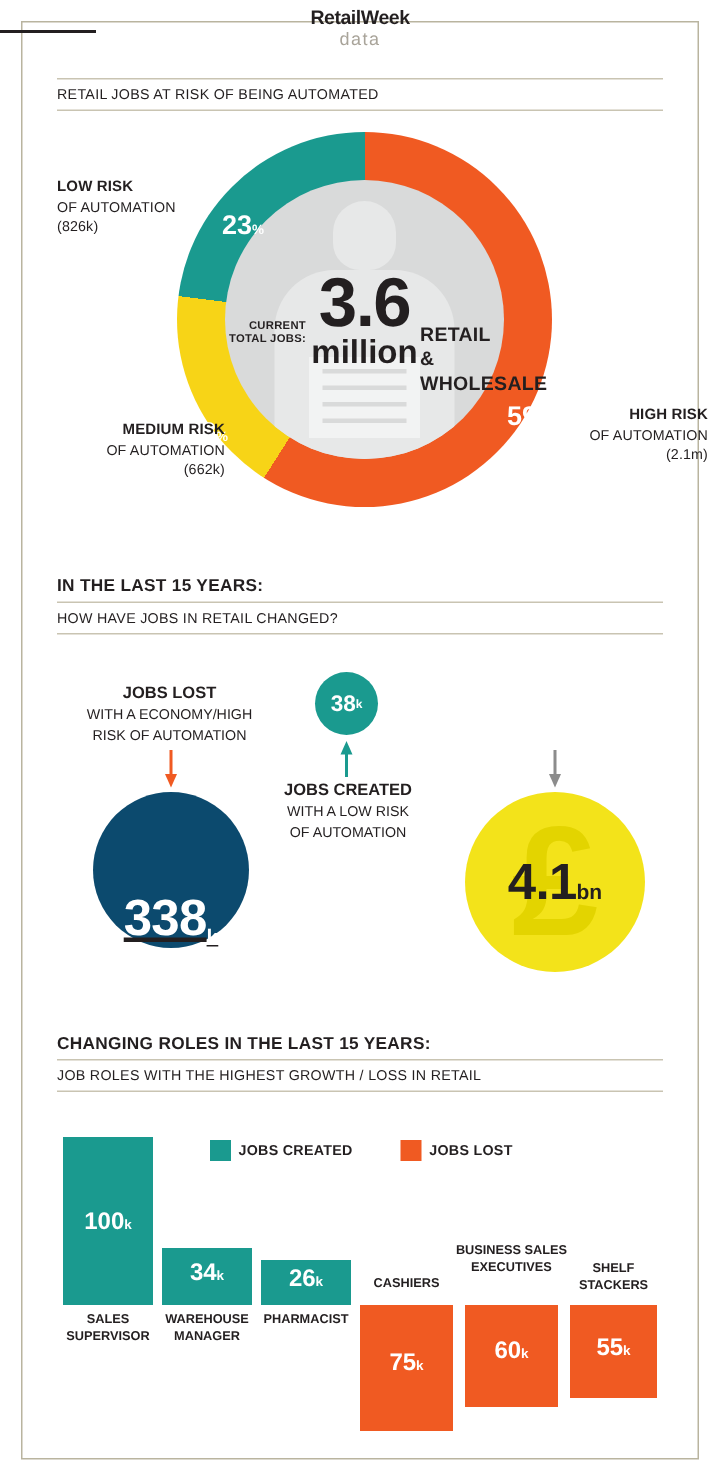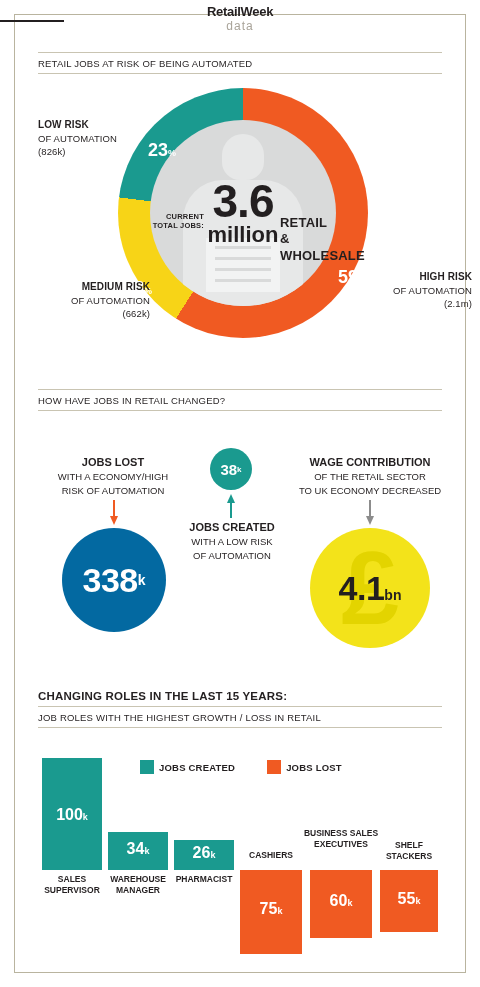--- a/index.html
+++ b/index.html
@@ -127,21 +127,21 @@
     position:absolute;left:110px;top:500px;width:8px;height:26px;
   }
   .arrow-down .stem{position:absolute;left:3px;top:0;width:2px;height:18px;background:#f05a22;}
   .arrow-down .head{
     position:absolute;left:0;top:16px;width:0;height:0;
     border-left:4px solid transparent;border-right:4px solid transparent;
     border-top:9px solid #f05a22;
   }
   .circle-orange{
     position:absolute;left:62px;top:528px;width:104px;height:104px;border-radius:50%;
-    background:#0369a1;display:flex;align-items:center;justify-content:center;
+    background:#0c4a6e;display:flex;align-items:flex-end;justify-content:center;text-decoration:underline;
   }
   .circle-orange .n{font-size:34px;font-weight:bold;color:#fff;letter-spacing:-0.5px;}
   .circle-orange .s{font-size:14px;font-weight:bold;color:#fff;}
   .circle-teal{
     position:absolute;left:210px;top:448px;width:42px;height:42px;border-radius:50%;
     background:#1a9a8f;display:flex;align-items:center;justify-content:center;
   }
   .circle-teal .n{font-size:15px;font-weight:bold;color:#fff;}
   .circle-teal .s{font-size:8px;font-weight:bold;color:#fff;}
   .arrow-up{
@@ -254,20 +254,21 @@
     <span>OF AUTOMATION</span><br>
     <span>(662k)</span>
   </div>
   <div class="side-lbl lbl-high">
     <b>HIGH RISK</b><br>
     <span>OF AUTOMATION</span><br>
     <span>(2.1m)</span>
   </div>
 
   <div class="sec-head" style="top:385px;">
+    <div class="sec-title">IN THE LAST 15 YEARS:</div>
     <div class="rule"></div>
     <div class="sec-sub">HOW HAVE JOBS IN RETAIL CHANGED?</div>
     <div class="rule"></div>
   </div>
 
   <div class="jobs-lost-lbl">
     <b>JOBS LOST</b><br>
     <span>WITH A ECONOMY/HIGH</span><br>
     <span>RISK OF AUTOMATION</span>
   </div>
@@ -287,25 +288,20 @@
   <div class="arrow-up">
       <div class="head"></div>
       <div class="stem"></div>
     </div>
   <div class="jobs-created-lbl">
     <b>JOBS CREATED</b><br>
     <span>WITH A LOW RISK</span><br>
     <span>OF AUTOMATION</span>
   </div>
 
-  <div class="wage-lbl">
-    <b>WAGE CONTRIBUTION</b><br>
-    <span>OF THE RETAIL SECTOR</span><br>
-    <span>TO UK ECONOMY DECREASED</span>
-  </div>
   <div class="arrow-down grey arrow-wage">
       <div class="stem"></div>
       <div class="head"></div>
     </div>
   <div class="circle-yellow">
     <span class="pound">£</span>
     <span class="val">
         <span class="n">4.1</span>
         <span class="s">bn</span>
       </span>

